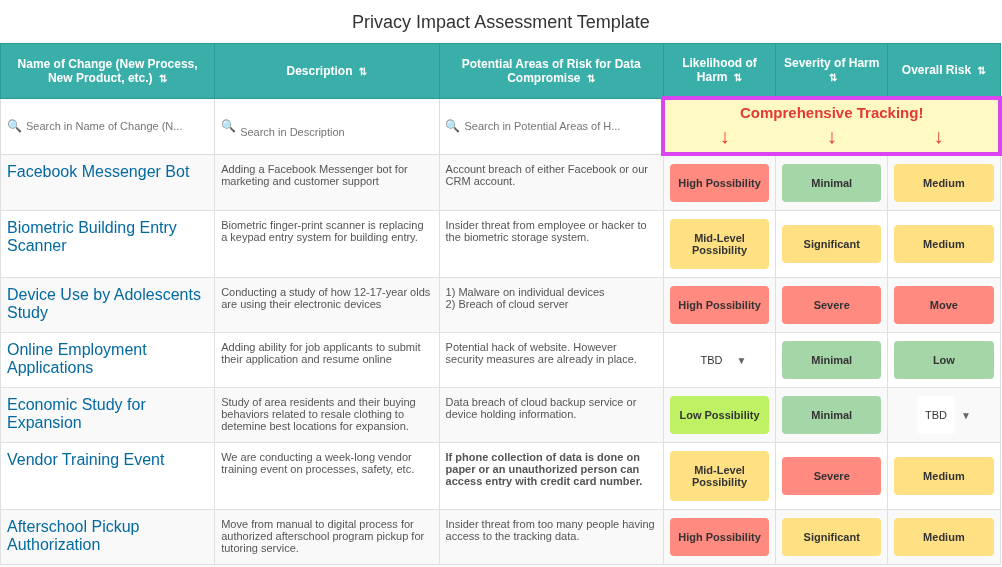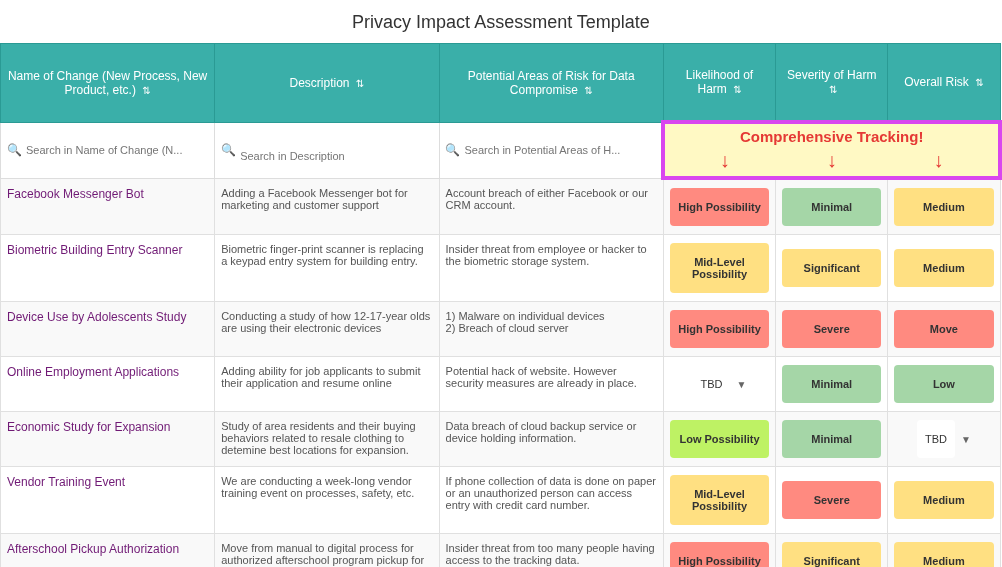--- a/index.html
+++ b/index.html
@@ -22,24 +22,24 @@
     col.name { width: 210px; }
     col.desc { width: 220px; }
     col.potential { width: 220px; }
     col.likelihood { width: 110px; }
     col.severity { width: 110px; }
     col.overall { width: 110px; }
 
     thead tr.header-row th {
       background-color: #3aafa9;
       color: #fff;
-      padding: 24px 6px;
+      padding: 12px 6px;
       text-align: center;
       font-size: 12px;
-      font-weight: normal;
+      font-weight: bold;
       border: 1px solid #2a9a94;
       vertical-align: middle;
     }
 
     thead tr.search-row td {
       background: #fff;
       border: 1px solid #ddd;
       padding: 4px 6px;
     }
 
@@ -56,22 +56,22 @@
     tbody tr td {
       border: 1px solid #e0e0e0;
       padding: 8px 6px;
       vertical-align: top;
     }
 
     tbody tr:nth-child(odd) { background: #f9f9f9; }
     tbody tr:nth-child(even) { background: #fff; }
 
     td.name-col {
-      color: #701a75;
-      font-size: 12px;
+      color: #0369a1;
+      font-size: 16px;
     }
 
     td.desc-col, td.potential-col {
       font-size: 11px;
       color: #555;
     }
 
     td.center-col {
       text-align: center;
       vertical-align: middle;
@@ -249,21 +249,21 @@
         <td class="center-col">
           <div class="tbd-dropdown">
             <span class="badge overall-tbd" style="width: auto;">TBD</span>
             <span class="dropdown-icon">▼</span>
           </div>
         </td>
       </tr>
       <tr>
         <td class="name-col">Vendor Training Event</td>
         <td class="desc-col">We are conducting a week-long vendor training event on processes, safety, etc.</td>
-        <td class="potential-col" style="white-space: pre-line;">If phone collection of data is done on paper or an unauthorized person can access entry with credit card number.</td>
+        <td class="potential-col" style="white-space: pre-line; font-weight: bold;">If phone collection of data is done on paper or an unauthorized person can access entry with credit card number.</td>
         <td class="center-col"><span class="badge mid-level-possibility">Mid-Level Possibility</span></td>
         <td class="center-col"><span class="badge severe">Severe</span></td>
         <td class="center-col"><span class="badge overall-medium">Medium</span></td>
       </tr>
       <tr>
         <td class="name-col">Afterschool Pickup Authorization</td>
         <td class="desc-col">Move from manual to digital process for authorized afterschool program pickup for tutoring service.</td>
         <td class="potential-col" style="white-space: pre-line;">Insider threat from too many people having access to the tracking data.</td>
         <td class="center-col"><span class="badge high-possibility">High Possibility</span></td>
         <td class="center-col"><span class="badge significant">Significant</span></td>

